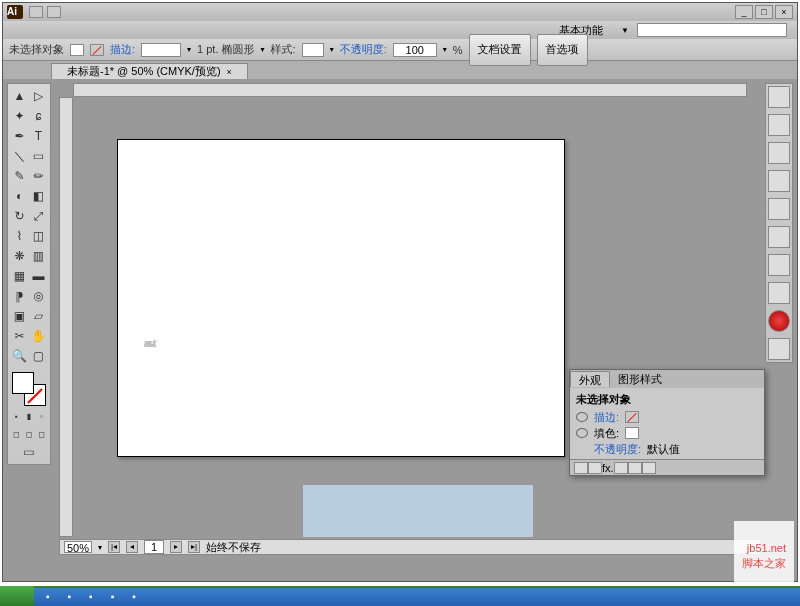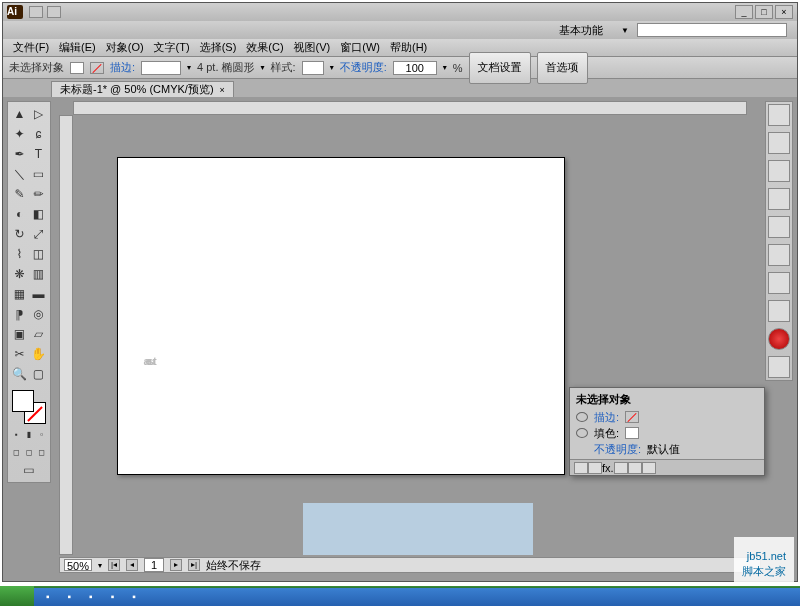--- a/index.html
+++ b/index.html
@@ -20,21 +20,21 @@
 .optbar{height:22px;background:linear-gradient(#d6d6d6,#c0c0c0);display:flex;align-items:center;padding:0 6px;gap:6px;border-bottom:1px solid #888}
 .ob-label{color:#333}
 .sw{width:14px;height:12px;border:1px solid #888;display:inline-block;vertical-align:middle;position:relative}
 .sw.white{background:#fff}
 .sw.none::after{content:"";position:absolute;left:0;top:50%;width:100%;border-top:1px solid red;transform:rotate(-45deg)}
 .ob-link{color:#2060c0;}
 .ob-drop{width:40px;height:14px;background:#fff;border:1px solid #888;display:inline-block}
 .ob-in{width:44px;height:14px;background:#fff;border:1px solid #888;display:inline-block;text-align:center;line-height:12px}
 .ob-btn{height:32px;padding:0 8px;background:linear-gradient(#eee,#ccc);border:1px solid #888;border-radius:2px}
 .tabbar{height:18px;background:#b0b0b0;display:flex;align-items:flex-end;padding-left:48px}
-.doctab{height:16px;background:#d8d8d8;border:1px solid #888;border-bottom:none;padding:0 8px;font-size:10px;display:flex;align-items:center;gap:6px}
+.doctab{height:16px;background:#d8d8d8;border:1px solid #888;border-bottom:none;padding:0 15px;font-size:10px;display:flex;align-items:center;gap:6px}
 .doctab .x{font-size:9px}
 .main{position:relative;height:480px;background:#999}
 .toolbox{position:absolute;left:4px;top:4px;width:44px;background:linear-gradient(#d6d6d6,#c8c8c8);border:1px solid #888;padding:2px}
 .trow{display:flex}
 .tcell{width:20px;height:20px;border:1px solid transparent;display:flex;align-items:center;justify-content:center;font-size:12px;color:#333}
 .swatch-area{width:40px;height:36px;position:relative;margin-top:4px}
 .sw-front{position:absolute;left:2px;top:2px;width:22px;height:22px;background:#fff;border:1px solid #000}
 .sw-back{position:absolute;left:14px;top:14px;width:22px;height:22px;background:#fff;border:1px solid #000}
 .sw-back::after{content:"";position:absolute;left:0;top:50%;width:100%;border-top:2px solid red;transform:rotate(-45deg)}
 .mode-row{display:flex;margin-top:2px}
@@ -55,21 +55,21 @@
 .ap-tab.active{background:#cacaca;border:1px solid #888;border-bottom:none}
 .ap-body{padding:2px}
 .ap-title{font-weight:bold;padding:2px 4px}
 .ap-row{display:flex;align-items:center;gap:6px;padding:1px 4px;height:16px}
 .eye{width:12px;height:10px;border:1px solid #666;border-radius:50%}
 .ap-footer{height:16px;background:#c0c0c0;border-top:1px solid #888;display:flex;gap:0;align-items:center;padding:0 4px;font-size:9px}
 .ap-f{width:14px;height:12px;border:1px solid #888;background:#ddd}
 .statusbar{position:absolute;left:56px;right:36px;bottom:4px;height:16px;background:#ddd;border:1px solid #888;display:flex;align-items:center;gap:6px;padding:0 4px;font-size:10px}
 .zoom-in{width:28px;height:12px;background:#fff;border:1px solid #888;text-align:left;padding:0 2px}
 .nav-btn{width:12px;height:12px;background:#ccc;border:1px solid #888;text-align:center;line-height:10px;font-size:8px}
-.watermark{position:absolute;right:6px;bottom:16px;background:rgba(255,255,255,.85);padding:12px 8px;font-size:13px;color:#0369a1;text-align:right;line-height:1.3}
+.watermark{position:absolute;right:6px;bottom:16px;background:rgba(255,255,255,.85);padding:20px 8px;font-size:13px;color:#ef4444;text-align:right;line-height:1.3}
 .taskbar{position:absolute;left:0;bottom:0;width:800px;height:20px;background:linear-gradient(#3d8f3d,#2a6f2a 12%,#3a7fd0 12%,#2560b0);display:flex}
 .tb-start{width:34px;height:20px;background:linear-gradient(#4db048,#2e7a2a)}
 .tb-item{margin-left:6px;padding:2px 6px;color:#fff;font-size:10px;display:flex;align-items:center;height:20px}
 .blueblock{position:absolute;left:300px;bottom:22px;width:230px;height:52px;background:#b8cee0}
 </style>
 </head>
 <body>
 
 <div class="app">
   <div class="titlebar">
@@ -86,40 +86,29 @@
   </div>
 
   <div class="workspace-row">
     <div class="ws-sel">
       <span>基本功能</span>
       <span class="tri">▼</span>
     </div>
     <div class="search"></div>
   </div>
 
-  <div class="menubar">
-    <span class="menu-item">文件(F)</span>
-    <span class="menu-item">编辑(E)</span>
-    <span class="menu-item">对象(O)</span>
-    <span class="menu-item">文字(T)</span>
-    <span class="menu-item">选择(S)</span>
-    <span class="menu-item">效果(C)</span>
-    <span class="menu-item">视图(V)</span>
-    <span class="menu-item">窗口(W)</span>
-    <span class="menu-item">帮助(H)</span>
-  </div>
 
   <div class="optbar">
     <span class="ob-label">未选择对象</span>
     <span class="sw white"></span>
     <span class="sw none"></span>
     <span class="ob-link">描边:</span>
     <span class="ob-drop"></span>
     <span class="tri">▾</span>
-    <span class="ob-label">4 pt. 椭圆形</span>
+    <span class="ob-label">1 pt. 椭圆形</span>
     <span class="tri">▾</span>
     <span class="ob-label">样式:</span>
     <span class="ob-drop" style="width:22px"></span>
     <span class="tri">▾</span>
     <span class="ob-link">不透明度:</span>
     <span class="ob-in">100</span>
     <span class="tri">▾</span>
     <span class="ob-label">%</span>
     <button class="ob-btn">文档设置</button>
     <button class="ob-btn">首选项</button>
@@ -226,20 +215,24 @@
       <div class="rcell"></div>
       <div class="rcell"></div>
       <div class="rcell"></div>
       <div class="rcell"></div>
       <div class="rcell"></div>
       <div class="rcell red"></div>
       <div class="rcell"></div>
     </div>
 
     <div class="appearance">
+      <div class="ap-tabs">
+        <div class="ap-tab active">外观</div>
+        <div class="ap-tab">图形样式</div>
+      </div>
       <div class="ap-body">
         <div class="ap-title">未选择对象</div>
         <div class="ap-row">
           <span class="eye"></span>
           <span class="ob-link">描边:</span>
           <span class="sw none"></span>
         </div>
         <div class="ap-row">
           <span class="eye"></span>
           <span>填色:</span>

